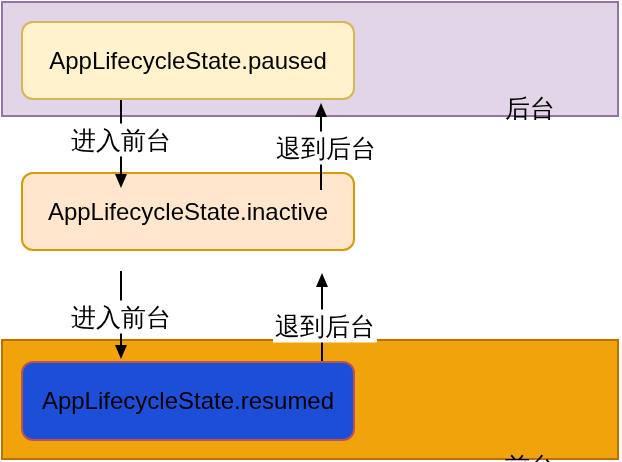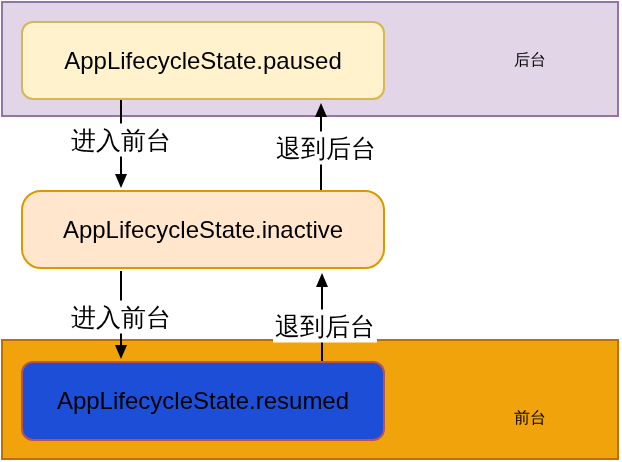--- a/index.html
+++ b/index.html
@@ -28,39 +28,40 @@
   }
   .band-fg {
     top: 339px;
     height: 121px;
     background: #F0A30A;
     border-color: #BD7000;
   }
   .band-label {
     position: absolute;
     transform: translate(-50%, -50%);
-    font-size: 16px;
+    font-size: 25px;
     white-space: nowrap;
+    margin-top: 48px;
   }
   .node {
     position: absolute;
     left: 21px;
-    width: 364px;
+    width: 334px;
     height: 79px;
     box-sizing: border-box;
     border-radius: 12px;
     border: 2px solid;
     display: flex;
     align-items: center;
     justify-content: center;
     font-size: 24px;
     white-space: nowrap;
   }
   .node-paused   { top: 21px;  background: #FFF2CC; border-color: #D6B656; }
-  .node-inactive { top: 190px; background: #FFE6CC; border-color: #D79B00; border-radius: 20px; }
+  .node-inactive { top: 172px; background: #FFE6CC; border-color: #D79B00; }
   .node-resumed  { top: 361px; height: 80px; background: #1d4ed8; border-color: #B85450; }
   .vline {
     position: absolute;
     width: 2px;
     background: #000;
   }
   .arrowhead {
     position: absolute;
     width: 0;
     height: 0;

